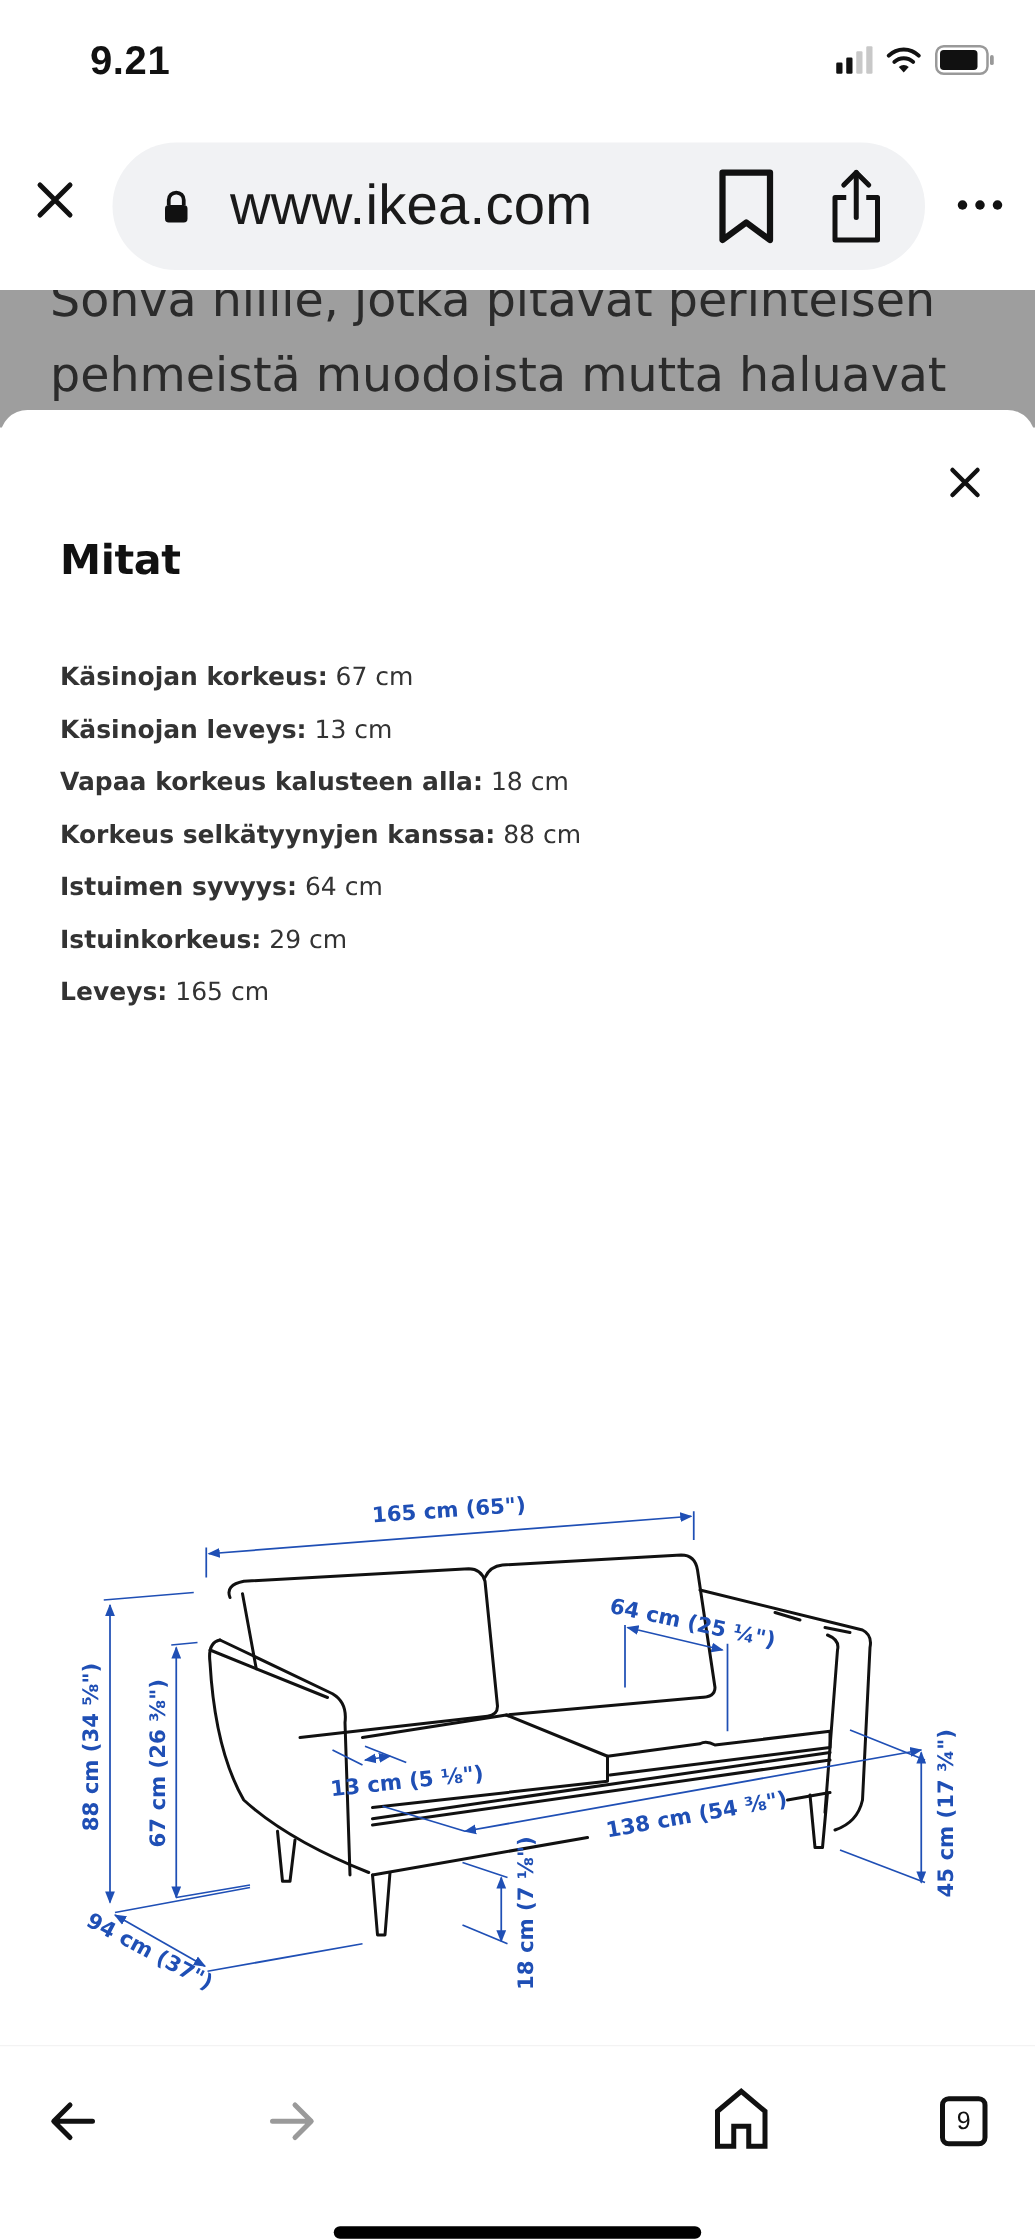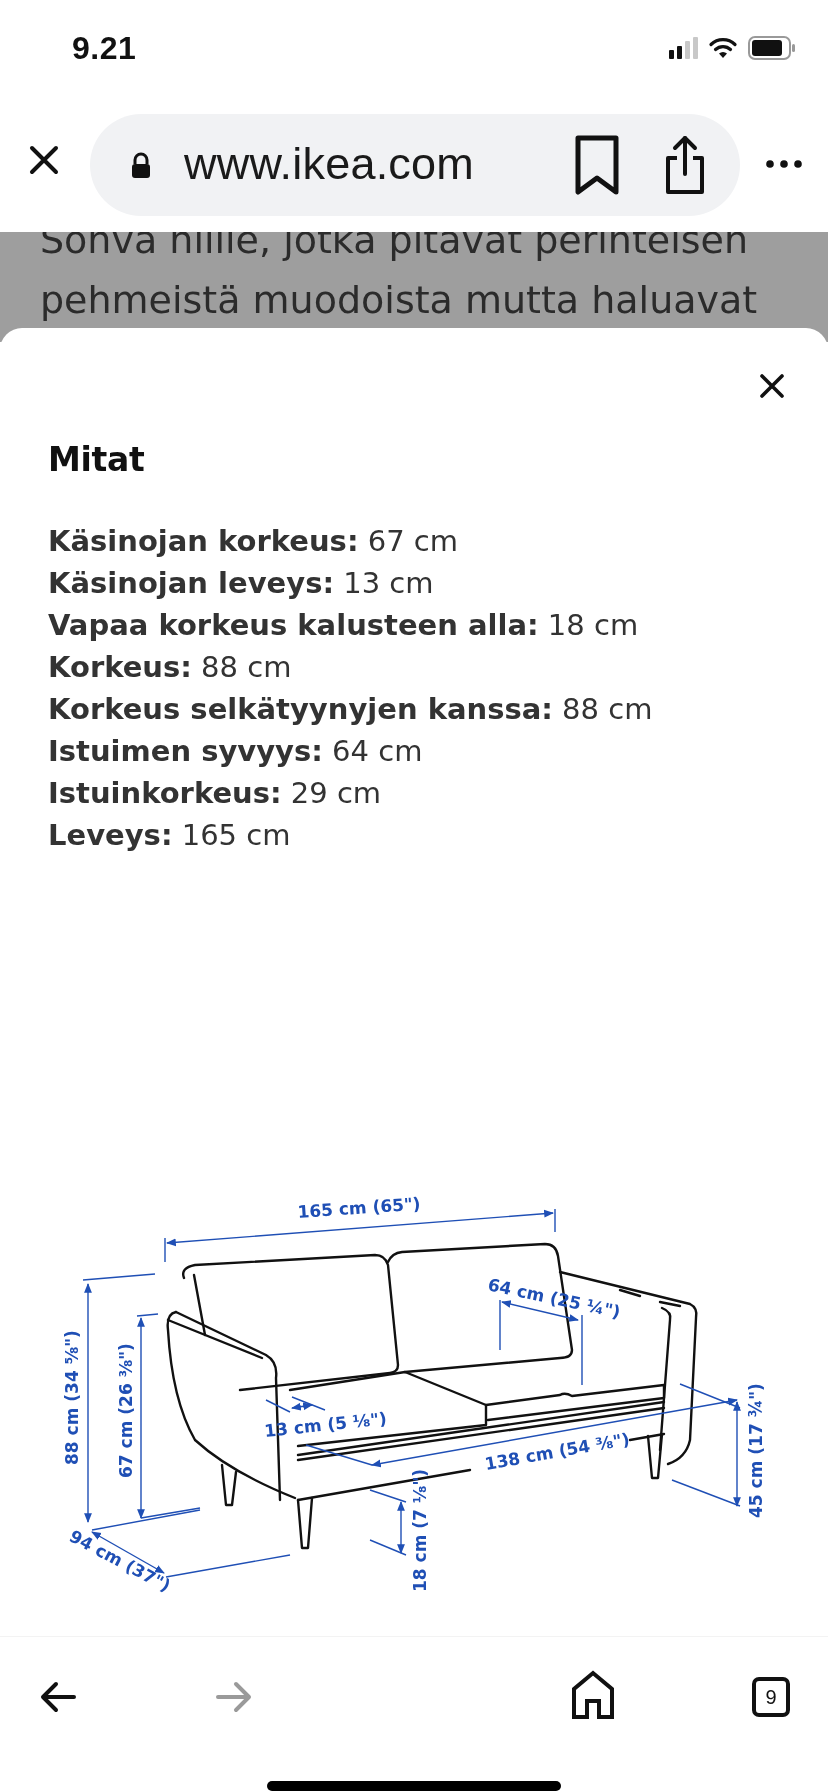--- a/index.html
+++ b/index.html
@@ -25,23 +25,23 @@
 
   
   .page-behind { position: absolute; top: 232px; left: 0; width: 828px; height: 110px; background: #9e9e9e; overflow: hidden; }
   .page-behind .line { position: absolute; left: 40px; font-family: "DejaVu Sans", sans-serif; font-size: 38px; color: #2b2b2b; white-space: nowrap; margin-top: 20px; }
   .page-behind .line1 { top: -34px; }
   .page-behind .line2 { top: 26px; }
 
   
   .sheet { position: absolute; top: 328px; left: 0; width: 828px; height: 1310px; background: #fff; border-radius: 22px 22px 0 0; }
   .sheet-close { position: absolute; right: 36px; top: 38px; width: 40px; height: 40px; }
-  .sheet-title { position: absolute; left: 48px; top: 112px; font-family: "DejaVu Sans", sans-serif; font-weight: bold; font-size: 33px; color: #111; letter-spacing: -0.3px; }
+  .sheet-title { position: absolute; left: 48px; top: 100px; font-family: "DejaVu Sans", sans-serif; font-weight: bold; font-size: 33px; color: #111; letter-spacing: -0.3px; }
   .dims-list { position: absolute; left: 48px; top: 192px; list-style: none; }
-  .dims-list li { font-family: "DejaVu Sans", sans-serif; font-size: 29px; line-height: 42px; color: #333; white-space: nowrap; }
+  .dims-list li { font-family: "DejaVu Sans", sans-serif; font-size: 20px; line-height: 42px; color: #333; white-space: nowrap; }
   .dims-list .lbl { font-weight: bold; color: #333; }
   .dims-list .val { color: #333; }
 
   .diagram { position: absolute; left: 58px; top: 840px; width: 720px; height: 560px; }
 
   
   .bottom-bar { position: absolute; left: 0; top: 1636px; width: 828px; height: 156px; background: #fff; border-top: 1px solid #f3f3f3; }
   .nav-btn { position: absolute; top: 36px; width: 48px; height: 48px; }
   .tab-count { position: absolute; left: 752px; top: 40px; width: 38px; height: 40px; border: 4px solid #111; border-radius: 7px; display: flex; align-items: center; justify-content: center; font-family: "Liberation Sans", sans-serif; font-size: 20px; color: #111; }
   .home-indicator { position: absolute; left: 267px; top: 144px; width: 294px; height: 10px; background: #000; border-radius: 5px; }
@@ -117,21 +117,20 @@
     <svg width="40" height="40" viewBox="0 0 40 40">
       <path d="M10 10 L30 30 M30 10 L10 30" stroke="#111" stroke-width="3.6" stroke-linecap="round"></path>
     </svg>
   </div>
   <div class="sheet-title">Mitat</div>
 
   <ul class="dims-list">
     <li><span class="lbl">Käsinojan korkeus:</span> <span class="val">67 cm</span></li>
     <li><span class="lbl">Käsinojan leveys:</span> <span class="val">13 cm</span></li>
     <li><span class="lbl">Vapaa korkeus kalusteen alla:</span> <span class="val">18 cm</span></li>
-    <li><span class="lbl">Korkeus:</span> <span class="val">88 cm</span></li>
     <li><span class="lbl">Korkeus selkätyynyjen kanssa:</span> <span class="val">88 cm</span></li>
     <li><span class="lbl">Istuimen syvyys:</span> <span class="val">64 cm</span></li>
     <li><span class="lbl">Istuinkorkeus:</span> <span class="val">29 cm</span></li>
     <li><span class="lbl">Leveys:</span> <span class="val">165 cm</span></li>
   </ul>
 
   <svg class="diagram" width="720" height="560" viewBox="58 1168 720 560">
     <defs>
       <marker id="arr" viewBox="0 0 10 10" refX="9" refY="5" markerWidth="7" markerHeight="7" orient="auto-start-reverse">
         <path d="M0 1 L10 5 L0 9 Z" fill="#1f4fb5"></path>

